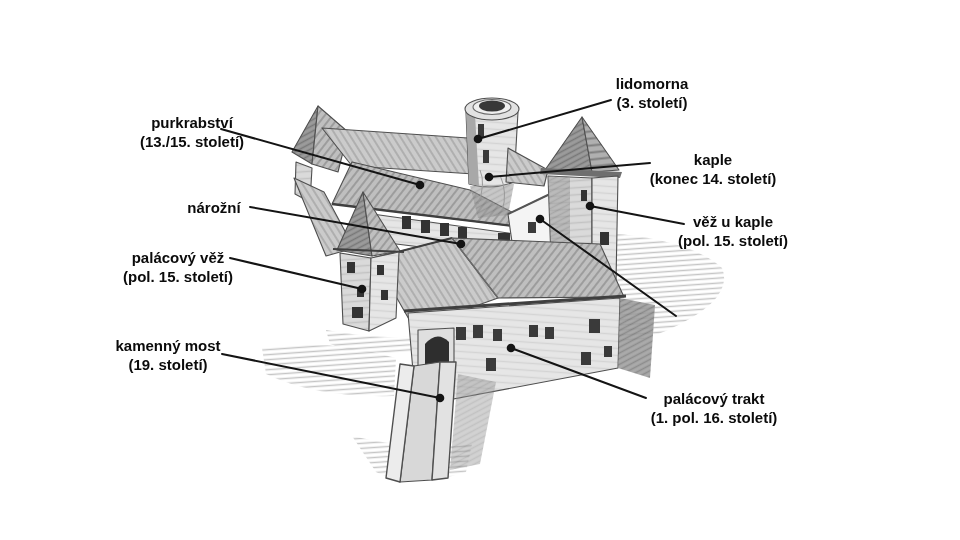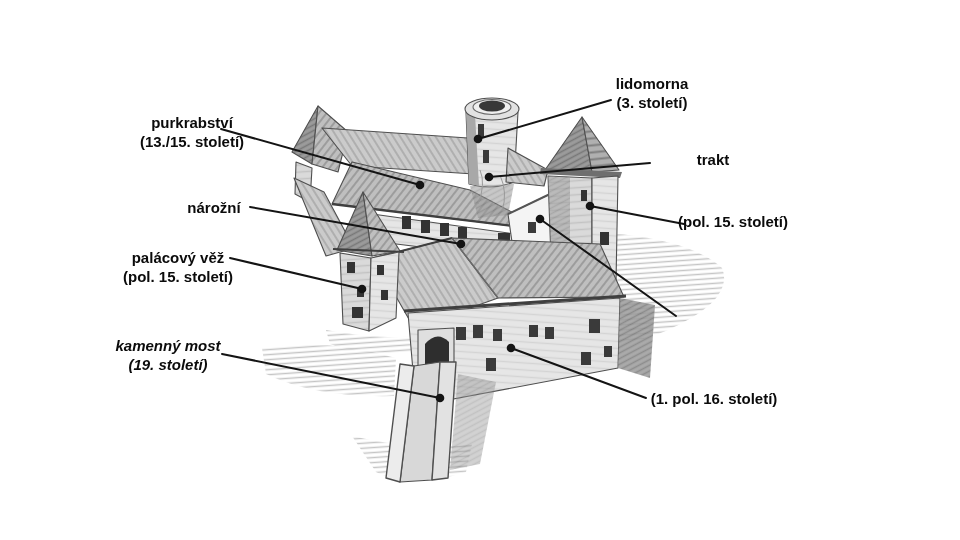--- a/index.html
+++ b/index.html
@@ -190,34 +190,37 @@
 
   <div class="label" style="left: 652px; top: 74px;">
     <span>lidomorna</span>
     <span>(3. století)</span>
   </div>
   <div class="label" style="left: 168px; top: 113px; margin-left: 24px;">
     <span>purkrabství</span>
     <span>(13./15. století)</span>
   </div>
   <div class="label" style="left: 713px; top: 150px;">
-    <span>trakt</span>
+    <span>kaple</span>
+    <span>(konec 14. století)</span>
   </div>
   <div class="label" style="left: 214px; top: 198px;">
     <span>nárožní</span>
 
   </div>
   <div class="label" style="left: 733px; top: 212px;">
+    <span>věž u kaple</span>
     <span>(pol. 15. století)</span>
   </div>
   <div class="label" style="left: 178px; top: 248px;">
     <span>palácový věž</span>
     <span>(pol. 15. století)</span>
   </div>
-  <div class="label" style="left: 168px; top: 336px; font-style: italic;">
+  <div class="label" style="left: 168px; top: 336px;">
     <span>kamenný most</span>
     <span>(19. století)</span>
   </div>
   <div class="label" style="left: 714px; top: 389px;">
+    <span>palácový trakt</span>
     <span>(1. pol. 16. století)</span>
   </div>
 
 </div>
 
 </body></html>

